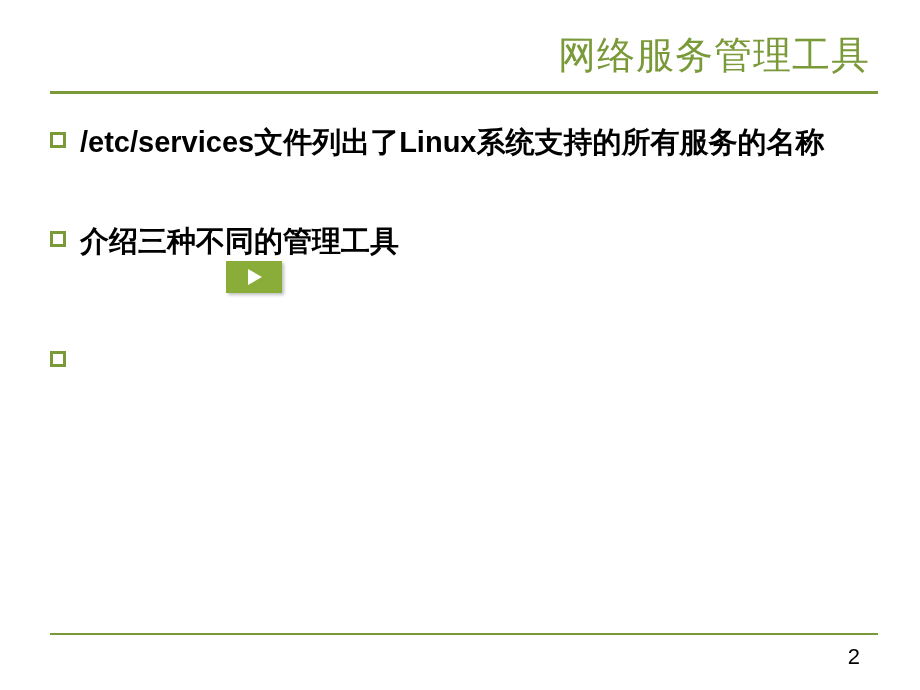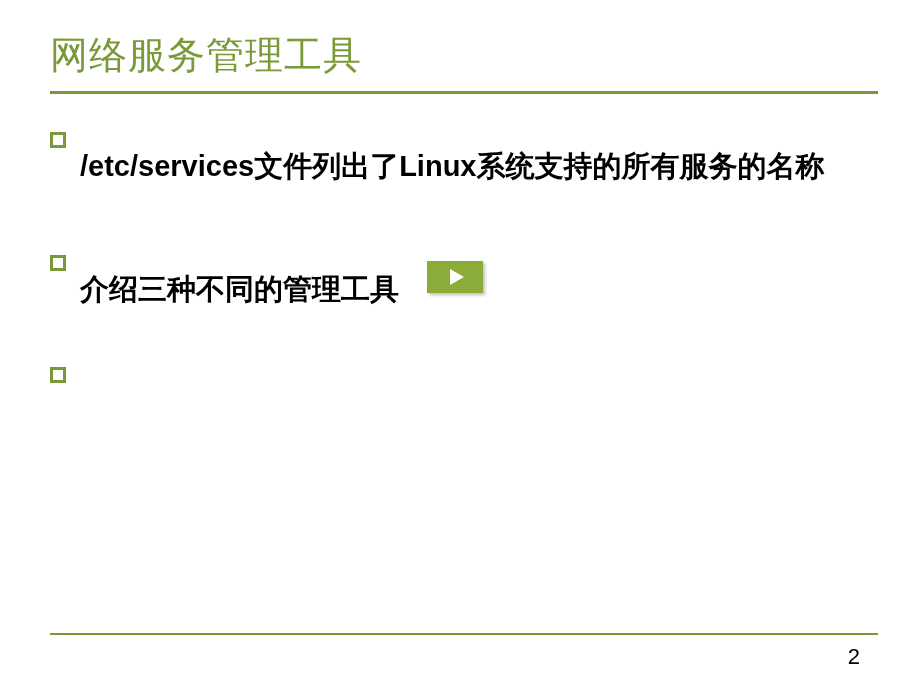--- a/index.html
+++ b/index.html
@@ -1,18 +1,19 @@
 <!DOCTYPE html>
 <html><head>
   <meta charset="utf-8">
   <style>
     * {
       margin: 0;
       padding: 0;
       box-sizing: border-box;
+      text-align: right;
     }
     body {
       width: 920px;
       height: 690px;
       background: #ffffff;
       font-family: "Microsoft YaHei", "SimHei", Verdana, Arial, sans-serif;
       position: relative;
       overflow: hidden;
     }
     .slide {
@@ -53,25 +54,25 @@
       background: transparent;
       margin-top: 10px;
       margin-right: 14px;
     }
     .bullet-text {
       font-size: 29px;
       font-weight: bold;
       color: #000000;
       line-height: 1.4;
       font-family: Verdana, "Microsoft YaHei", "SimHei", sans-serif;
-      margin-top: 24px;
     }
     .bullet-row {
       display: flex;
       align-items: center;
+      flex-direction: column;
     }
     .play-button {
       display: inline-flex;
       align-items: center;
       justify-content: center;
       width: 56px;
       height: 32px;
       background: #8aad3a;
       margin-left: 28px;
       box-shadow: 2px 2px 3px rgba(0,0,0,0.25);

